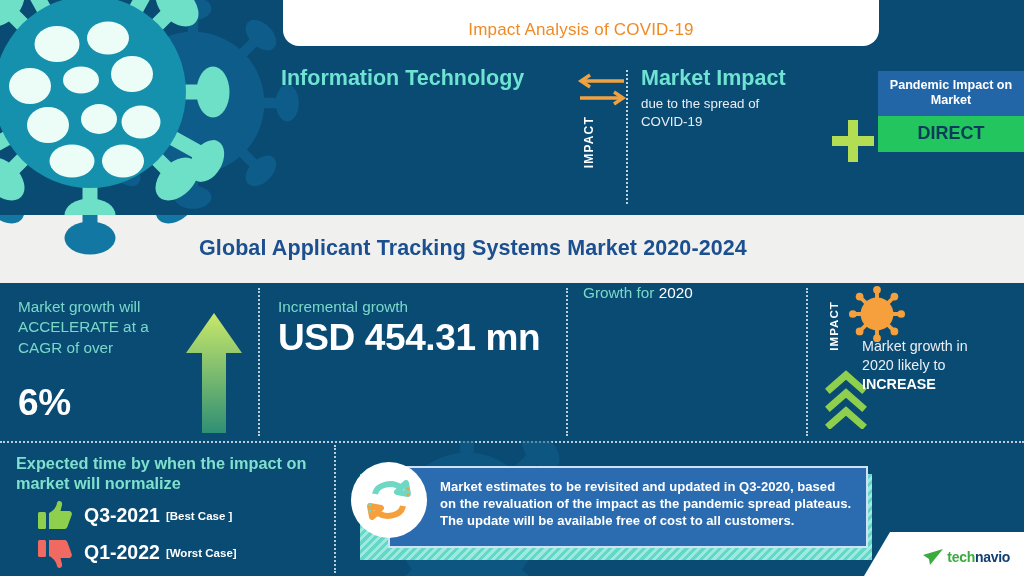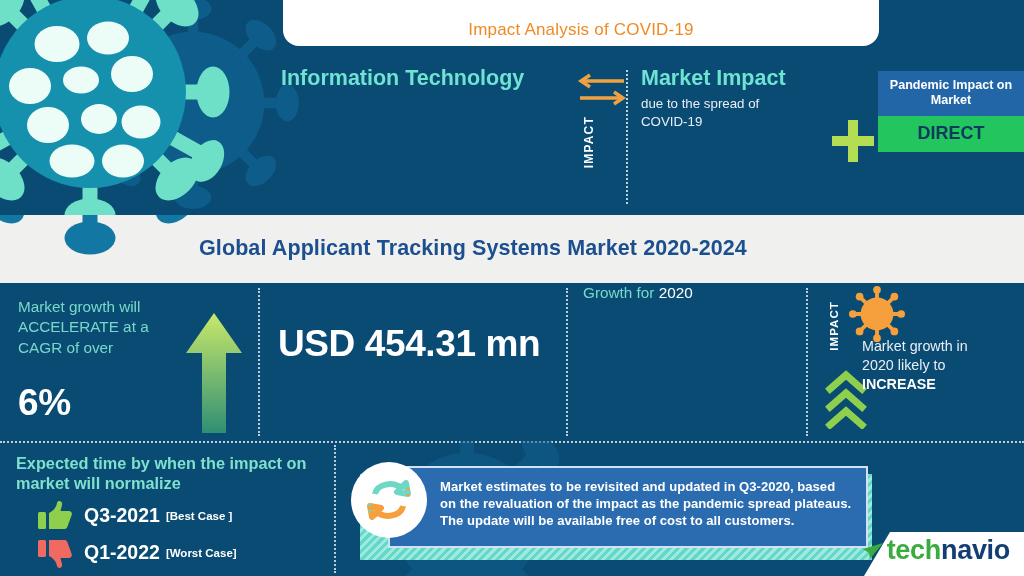--- a/index.html
+++ b/index.html
@@ -102,21 +102,21 @@
   .note-box { position:absolute; left:388px; top:466px; width:480px; height:82px;
     background:#2b6cb0; border:2px solid #cfe3f5; padding:10px 14px 10px 50px; }
   .note-box p { color:#ffffff; font-size:13.1px; font-weight:bold; line-height:1.3; }
   .refresh-badge { position:absolute; left:351px; top:462px; width:76px; height:76px;
     background:#ffffff; border-radius:50%; display:flex; align-items:center; justify-content:center; }
 
   
   .logo-corner { position:absolute; right:0; bottom:0; width:160px; height:44px;
     background:#ffffff; clip-path:polygon(26px 0,160px 0,160px 44px,0 44px); }
   .logo-inner { position:absolute; right:14px; bottom:10px; display:flex; align-items:center; }
-  .logo-text { font-size:27px; font-weight:bold; letter-spacing:-.3px; }
+  .logo-text { font-size:14px; font-weight:bold; letter-spacing:-.3px; }
   .lg-tech { color:#3aab3f; } .lg-navio { color:#123f73; }
   .logo-mark { width:22px; height:18px; margin-right:3px; }
 </style>
 </head>
 <body>
 
 <div id="stage">
 
   <div class="top-band">
 
@@ -255,21 +255,22 @@
         <stop offset="0" stop-color="#c9e86a"></stop>
             <stop offset="1" stop-color="#2f8f74"></stop>
       </linearGradient>
         </defs>
       <polygon points="29,2 57,42 41,42 41,122 17,122 17,42 1,42" fill="url(#ga)"></polygon>
     </svg>
 
     <div class="vdots" style="left:258px"></div>
 
     <div class="stat s2">
-      <div class="stat-big" style="margin-top:40px">USD 454.31 mn</div>
+      <div class="stat-lead" style="padding-top:14px;width:150px">Incremental growth</div>
+      <div class="stat-big" style="">USD 454.31 mn</div>
     </div>
 
     <div class="vdots" style="left:566px"></div>
 
     <div class="stat s3">
       <div class="stat-lead" style="">
         <span>Growth for</span>
         <span style="color:#ffffff">2020</span>
       </div>
     </div>

